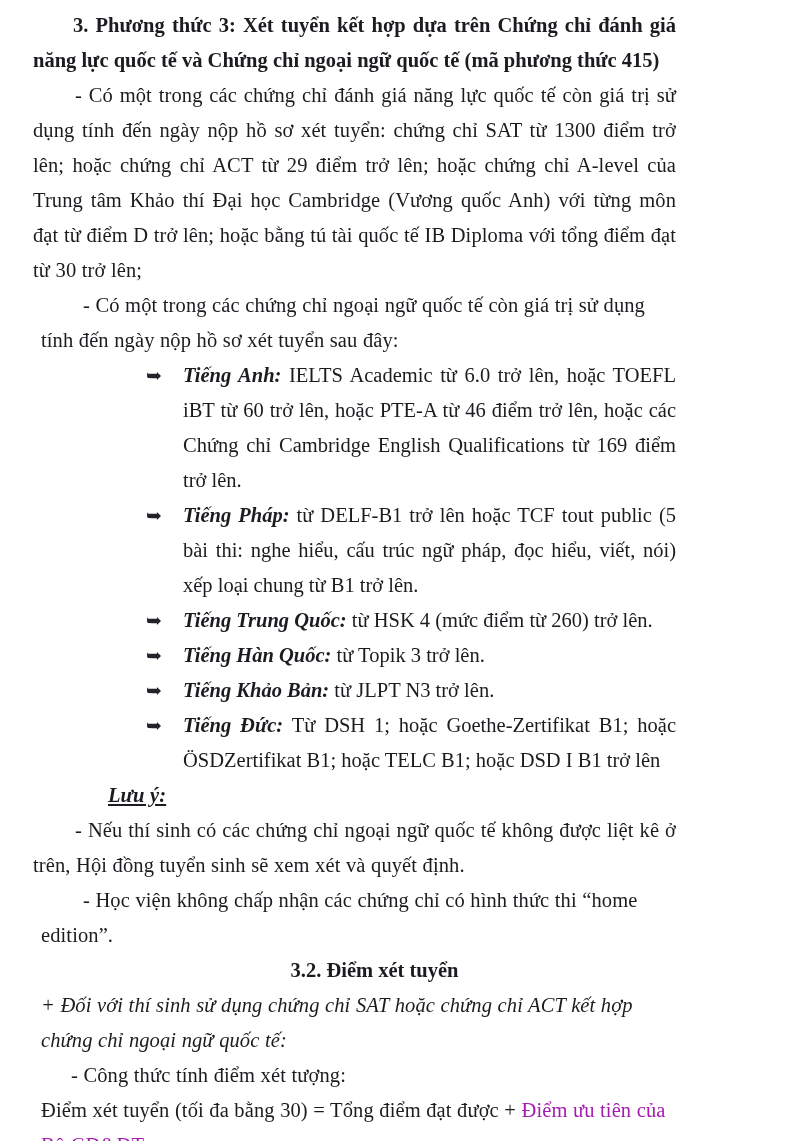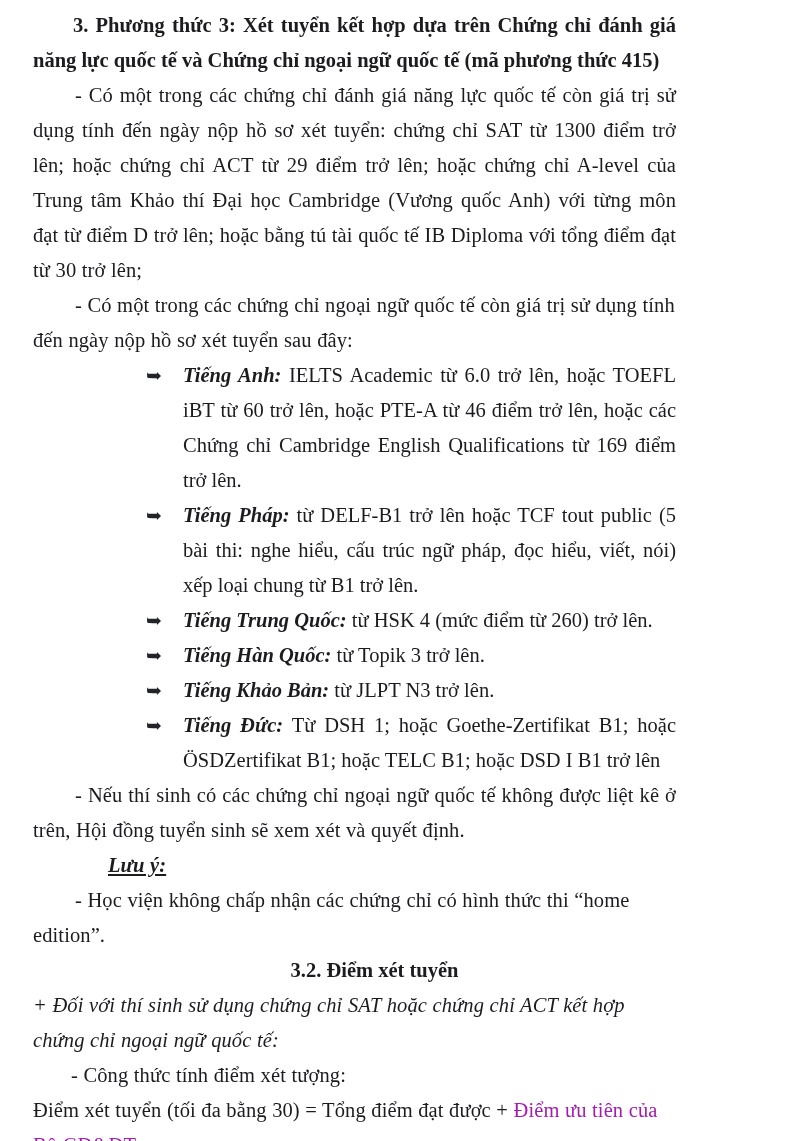--- a/index.html
+++ b/index.html
@@ -28,21 +28,21 @@
   
   .p {
     font-size: 20.5px;
     line-height: 35px;
     text-align: justify;
     text-justify: inter-word;
     margin: 0;
     letter-spacing: 0.1px;
     word-spacing: 0.3px;
   }
-  .p.last-left { text-align: left; }
+  .p.last-left { text-align: left; margin-left: 8px; }
   .italic { font-style: italic; }
   .bolditalic { font-weight: bold; font-style: italic; }
   .underline { text-decoration: underline; text-underline-offset: 2px; }
 
   
   .ind-heading { text-indent: 40px; }
   .ind-para    { text-indent: 42px; }
   .ind-sub     { padding-left: 75px; }
   .ind-formula { padding-left: 38px; text-indent: 0; }
 
@@ -127,25 +127,25 @@
       <span class="lang-label">Tiếng Khảo Bản:</span><span> từ JLPT N3 trở lên.</span>
     </li>
 
     <li class="bullet-item">
       <span class="bullet-marker">➥</span>
       <span class="lang-label">Tiếng Đức:</span><span> Từ DSH 1; hoặc Goethe-Zertifikat B1; hoặc ÖSDZertifikat B1; hoặc TELC B1; hoặc DSD I B1 trở lên</span>
     </li>
 
   </ul>
 
-  <p class="p ind-para">- Nếu thí sinh có các chứng chỉ ngoại ngữ quốc tế không được liệt kê ở trên, Hội đồng tuyển sinh sẽ xem xét và quyết định.</p>
-
   <p class="p ind-sub">
     <span class="bolditalic underline">Lưu ý:</span>
   </p>
+
+  <p class="p ind-para">- Nếu thí sinh có các chứng chỉ ngoại ngữ quốc tế không được liệt kê ở trên, Hội đồng tuyển sinh sẽ xem xét và quyết định.</p>
 
   <p class="p ind-para last-left">- Học viện không chấp nhận các chứng chỉ có hình thức thi “home edition”.</p>
 
   <p class="heading nojust ind-heading">3.2. Điểm xét tuyển</p>
 
   <p class="p italic last-left">+ Đối với thí sinh sử dụng chứng chỉ SAT hoặc chứng chỉ ACT kết hợp chứng chỉ ngoại ngữ quốc tế:</p>
 
   <p class="p ind-formula">- Công thức tính điểm xét tượng:</p>
 
   <p class="p last-left">

